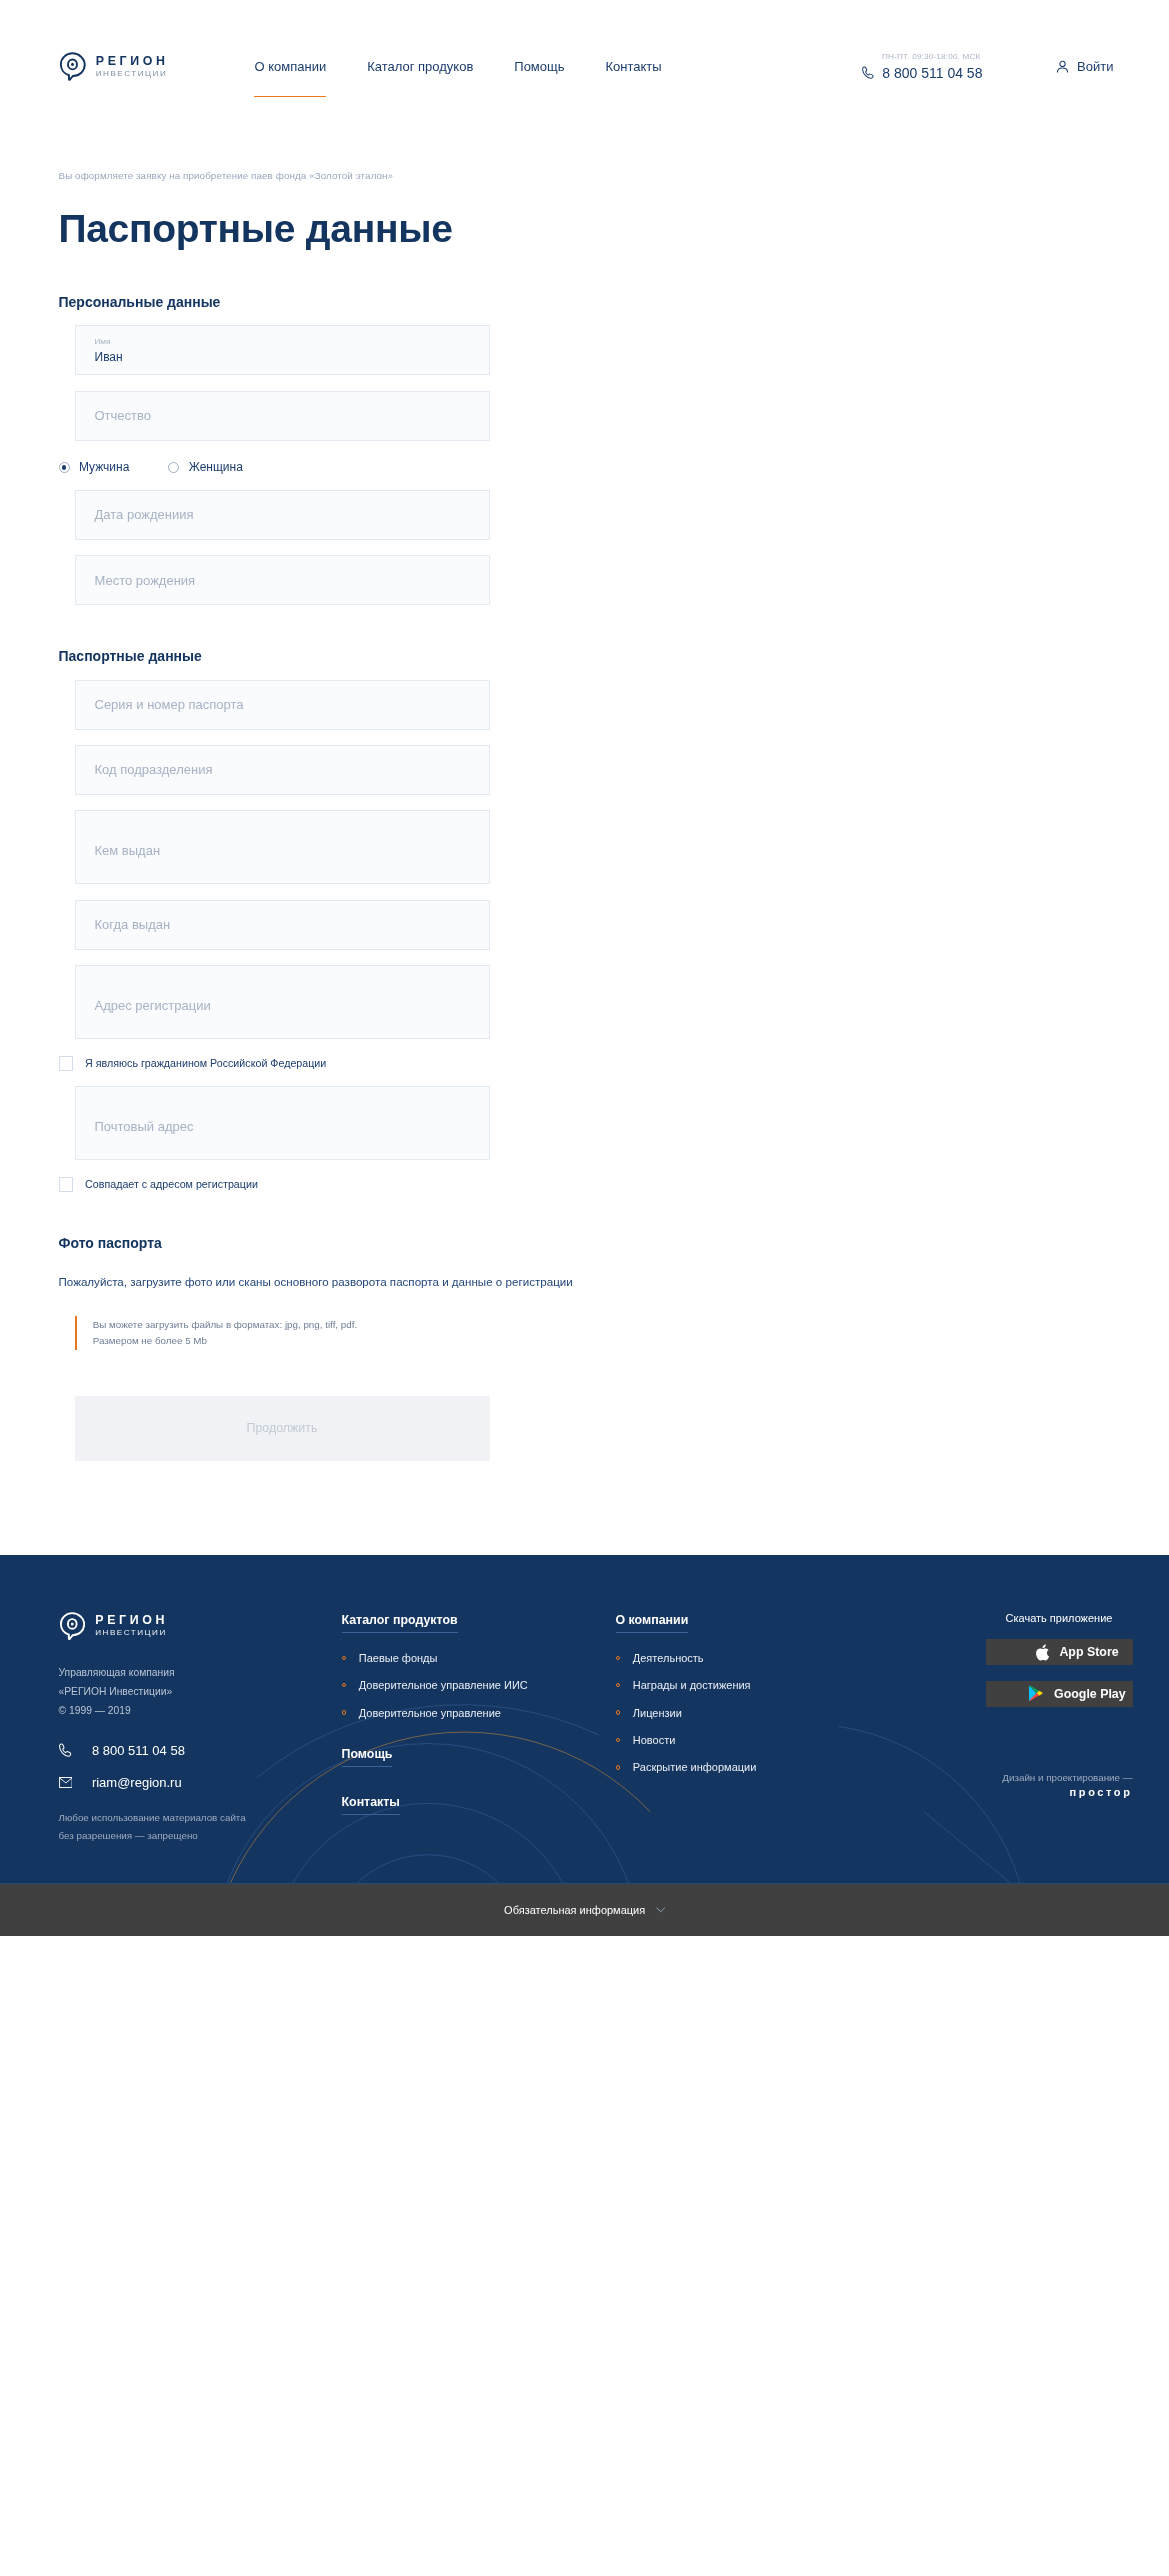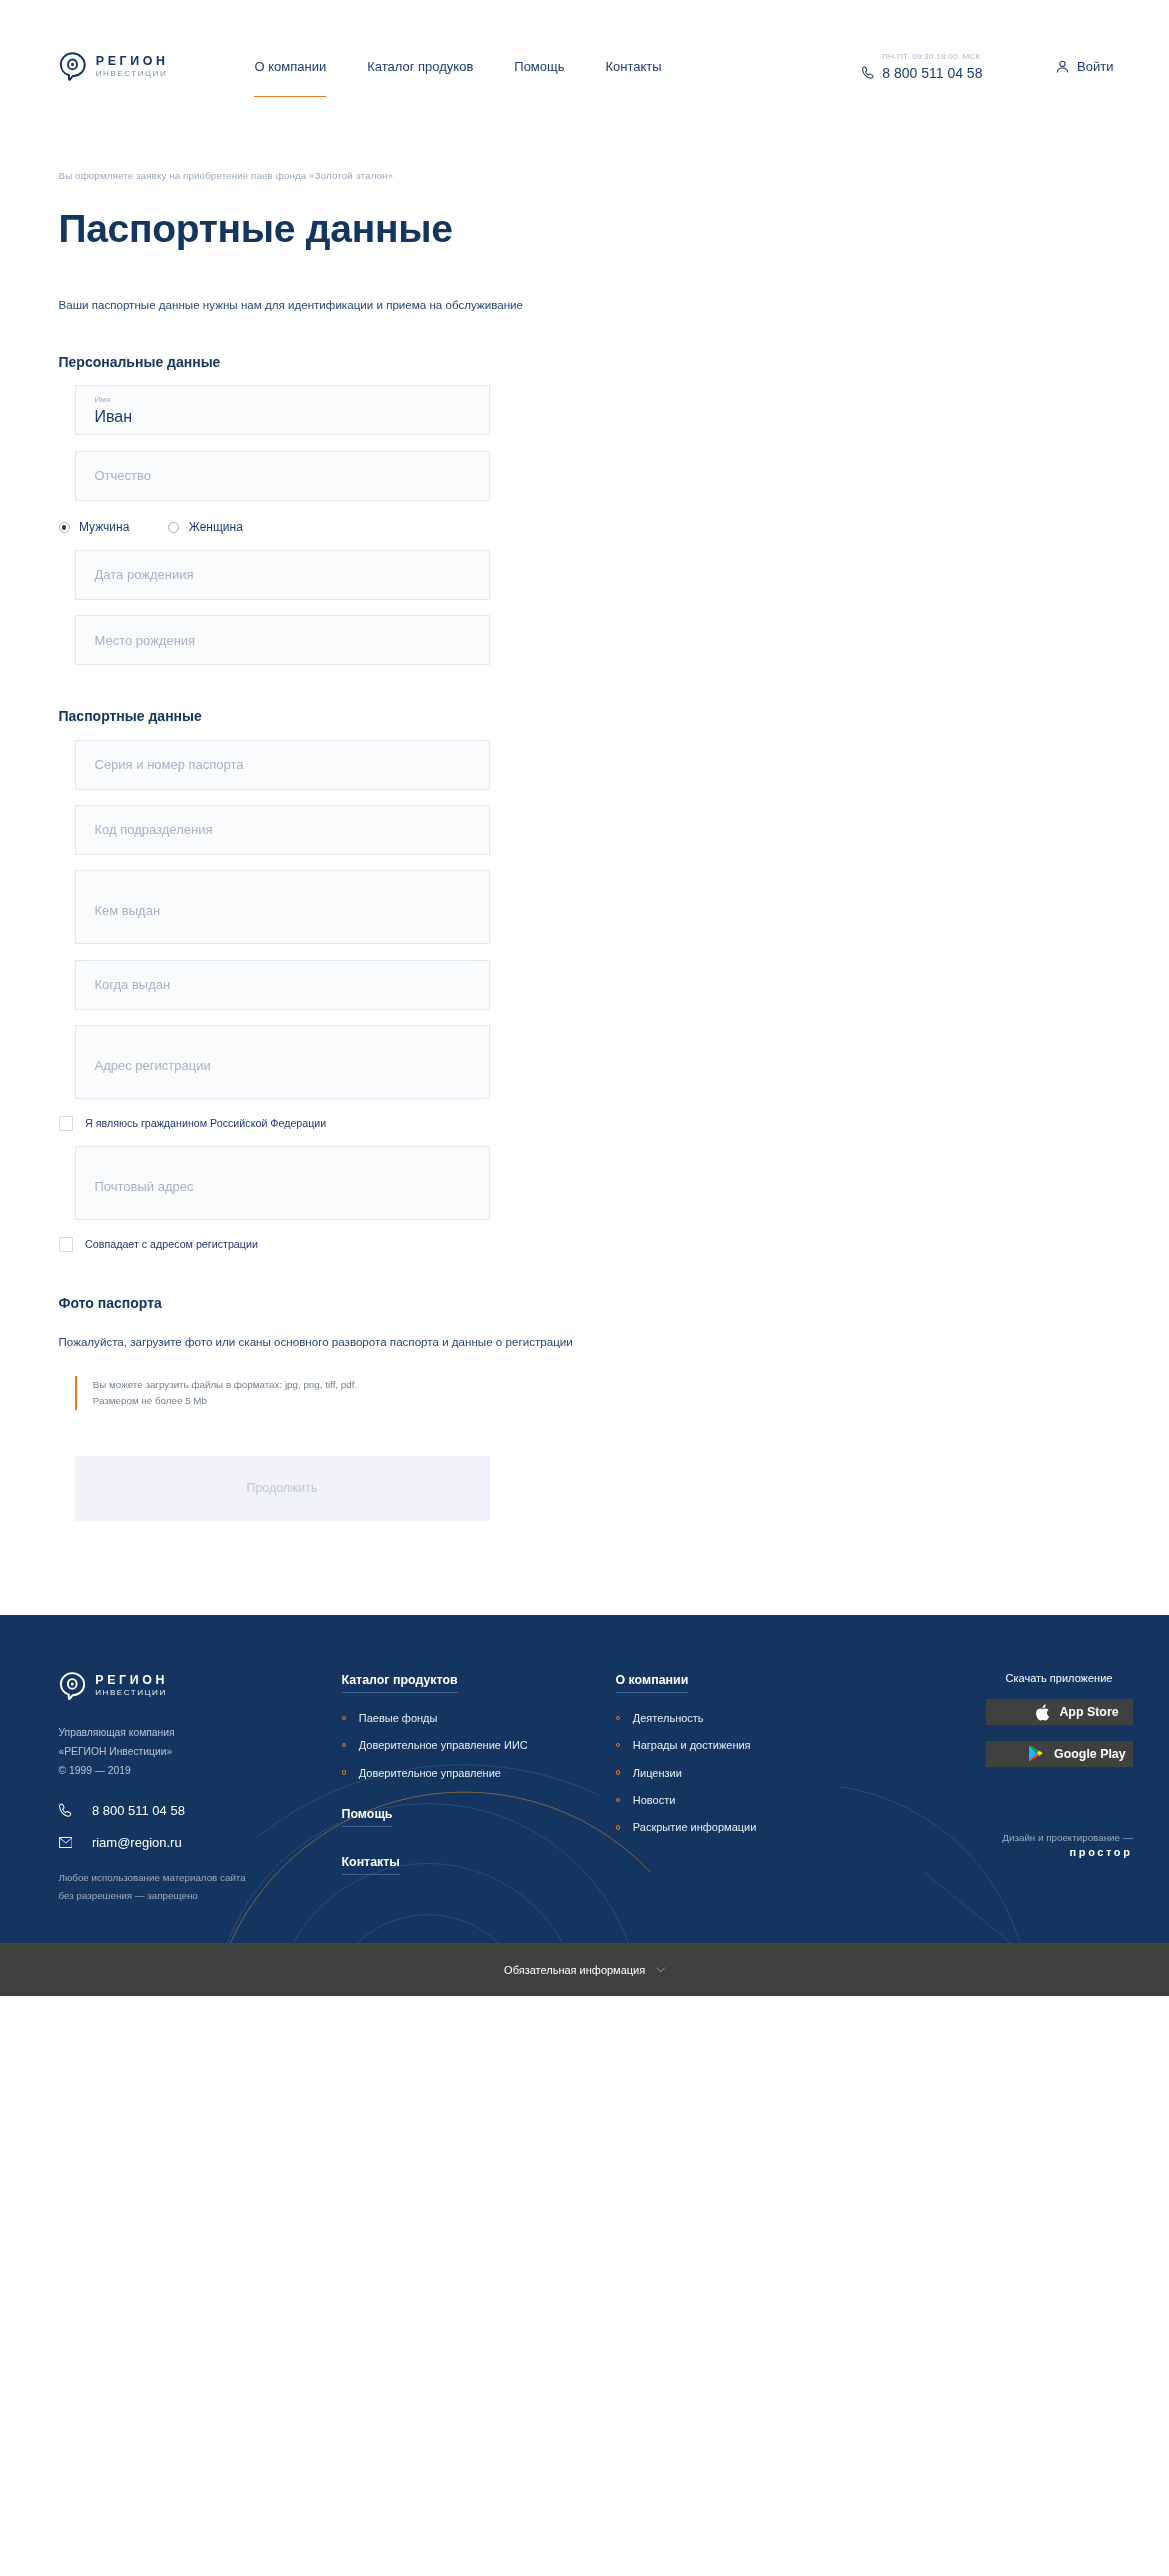--- a/index.html
+++ b/index.html
@@ -124,21 +124,21 @@
     cursor:text;
   }
   .field.tall { height:74px; justify-content:flex-start; padding-top:33px; }
   .field .f-label {
     font-size:8.1px;
     color:#a5b1c3;
     line-height:1;
     margin-bottom:5.1px;
   }
   .field .f-value {
-    font-size:16px;
+    font-size:12px;
     color:#1c3d6e;
     line-height:1;
   }
   .field .f-placeholder {
     font-size:13px;
     color:#a7b2c4;
     line-height:1;
   }
 
   .radio-row {
@@ -350,21 +350,20 @@
     </div>
   </header>
 
   <main class="main">
     <div class="container">
 
       <div class="breadcrumb">Вы оформляете заявку на приобретение паев фонда «Золотой эталон»</div>
 
       <h1 class="page-title">Паспортные данные</h1>
 
-      <p class="page-subtitle">Ваши паспортные данные нужны нам для идентификации и приема на обслуживание</p>
 
       <h2 class="section-title">Персональные данные</h2>
 
       <div class="form-col">
 
         <div class="field">
           <div class="f-label">Имя</div>
           <div class="f-value">Иван</div>
         </div>
 

